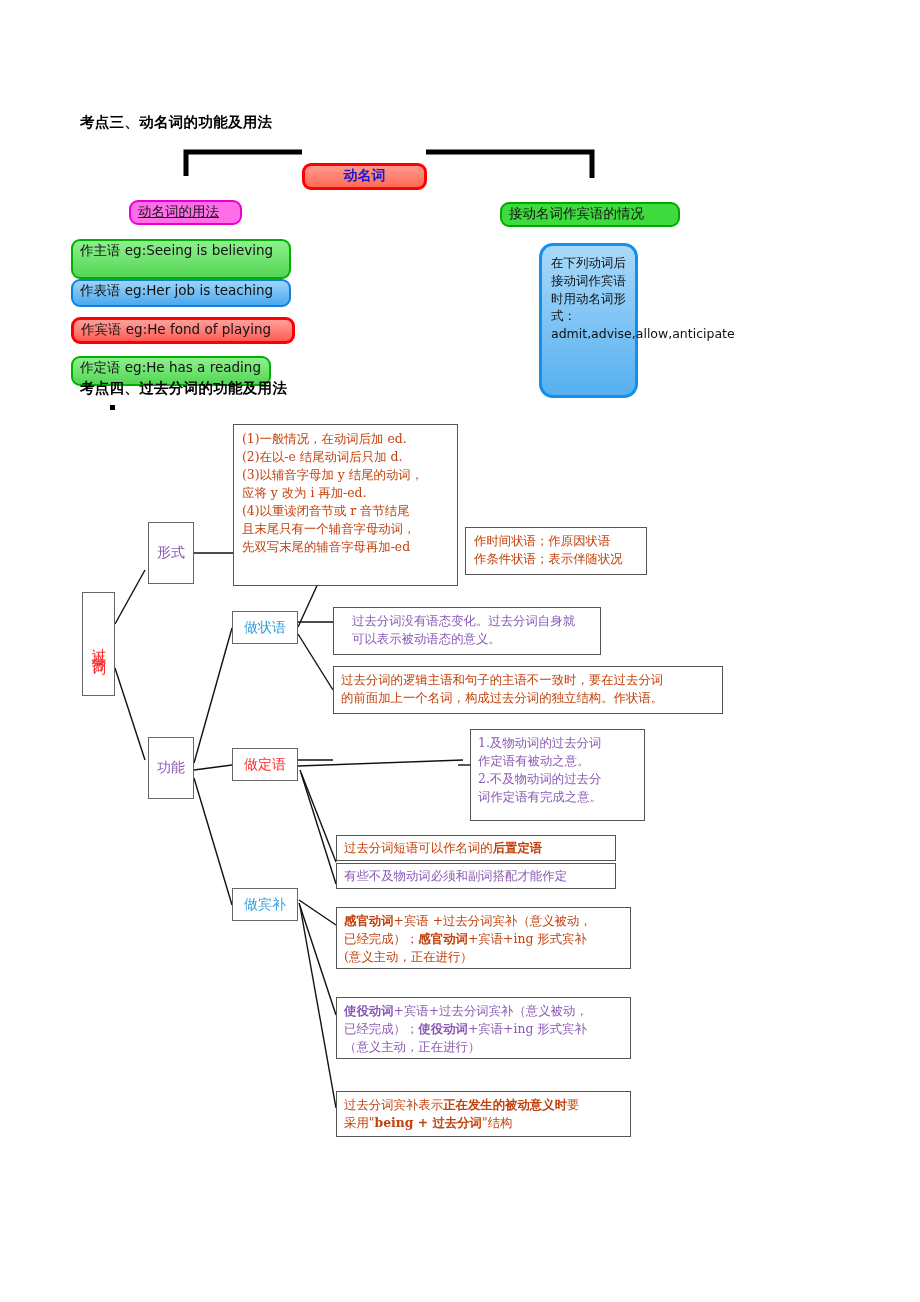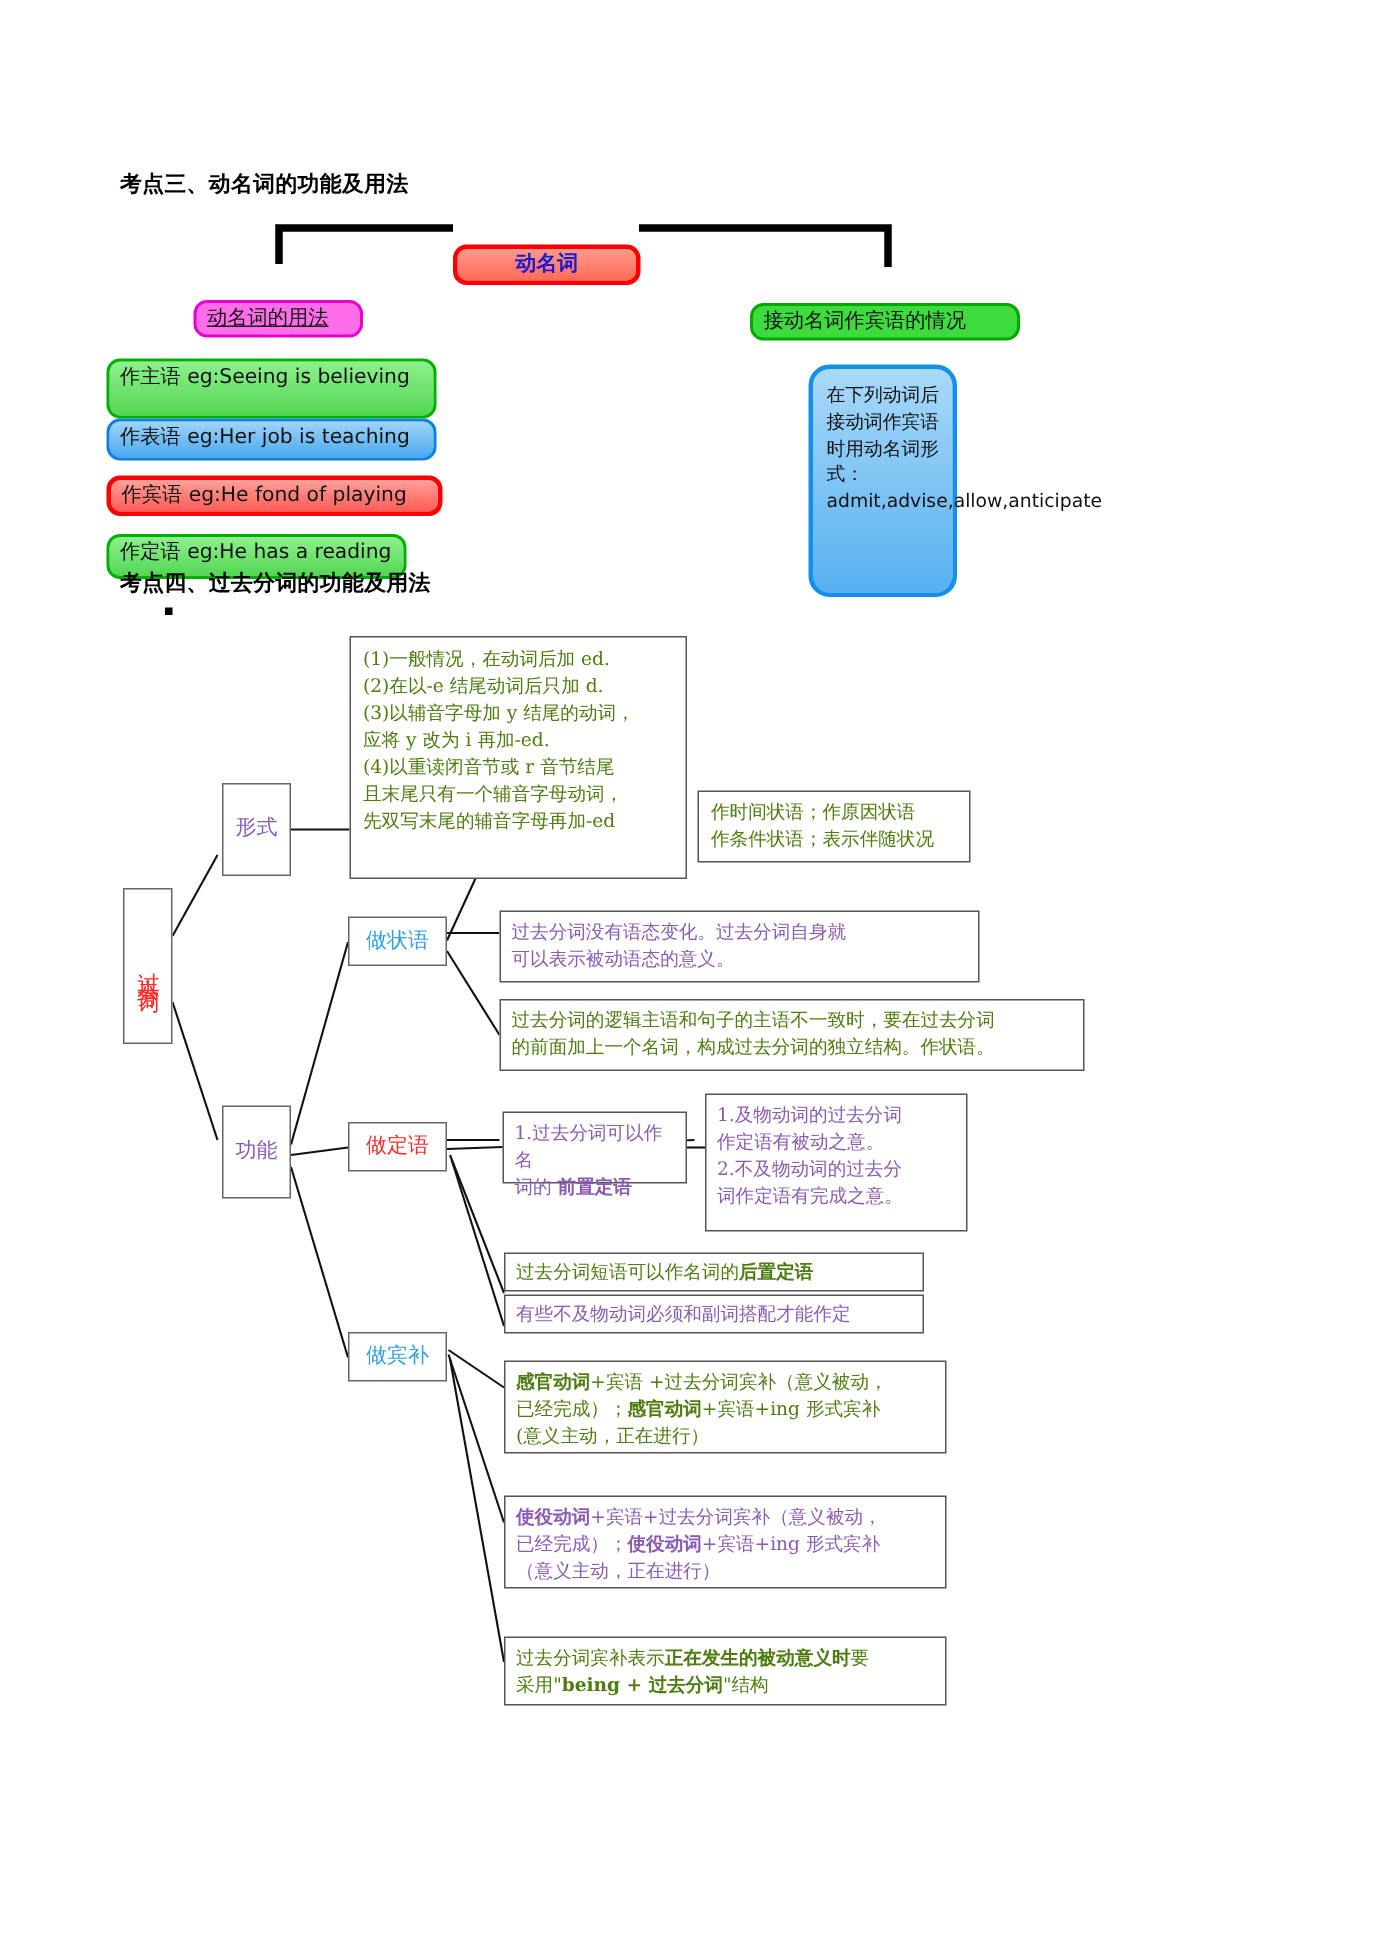--- a/index.html
+++ b/index.html
@@ -52,21 +52,21 @@
   }
   .rnode .cn{font-family:"DejaVu Sans","Liberation Sans",sans-serif;}
 
   
   .bx{
     position:absolute;box-sizing:border-box;border:1px solid #808080;background:#fff;
     padding:3px 5px;line-height:1.45;font-size:12.4px;
     font-family:"DejaVu Serif","Liberation Serif",serif;
   }
   .bx.dark{border:1px solid #555;}
-  .red{color:#4d7c0f;}
+  .red{color:#c2410c;}
   .purple{color:#8a5ab5;}
   .b{font-weight:bold;}
 
   
   .vnode{
     position:absolute;box-sizing:border-box;border:1px solid #666;background:#fff;
     writing-mode:vertical-rl;text-orientation:upright;
     display:flex;align-items:center;justify-content:center;
     font-size:15px;color:#ff2a2a;letter-spacing:4px;
     font-family:"DejaVu Serif","Liberation Serif",serif;
@@ -187,34 +187,30 @@
       <div>且末尾只有一个辅音字母动词，</div>
       <div>先双写末尾的辅音字母再加-ed</div>
     </div>
   </div>
 
   <div class="bx dark" style="left:465px;top:527px;width:182px;height:48px;padding:4px 8px;">
     <div class="red">作时间状语；作原因状语</div>
     <div class="red">作条件状语；表示伴随状况</div>
   </div>
 
-  <div class="bx dark" style="left:333px;top:607px;width:320px;height:48px;padding:4px 7px;">
+  <div class="bx dark" style="left:333px;top:607px;width:268px;height:48px;padding:4px 18px;">
     <div class="purple">过去分词没有语态变化。过去分词自身就</div>
     <div class="purple">可以表示被动语态的意义。</div>
   </div>
 
   <div class="bx dark" style="left:333px;top:666px;width:390px;height:48px;padding:4px 7px;">
     <div class="red">过去分词的逻辑主语和句子的主语不一致时，要在过去分词</div>
     <div class="red">的前面加上一个名词，构成过去分词的独立结构。作状语。</div>
   </div>
 
-  <div class="bx dark" style="left:335px;top:741px;width:123px;height:48px;padding:4px 7px;">
-    <div class="purple">1.过去分词可以作名</div>
-    <div class="purple"><span>词的 </span><span class="b">前置定语</span></div>
-  </div>
 
   <div class="bx dark" style="left:470px;top:729px;width:175px;height:92px;padding:4px 7px;">
     <div class="purple">1.及物动词的过去分词</div>
     <div class="purple">作定语有被动之意。</div>
     <div class="purple">2.不及物动词的过去分</div>
     <div class="purple">词作定语有完成之意。</div>
   </div>
 
   <div class="bx dark" style="left:336px;top:835px;width:280px;height:26px;padding:3px 7px;">
     <div class="red"><span>过去分词短语可以作名词的</span><span class="b">后置定语</span></div>

